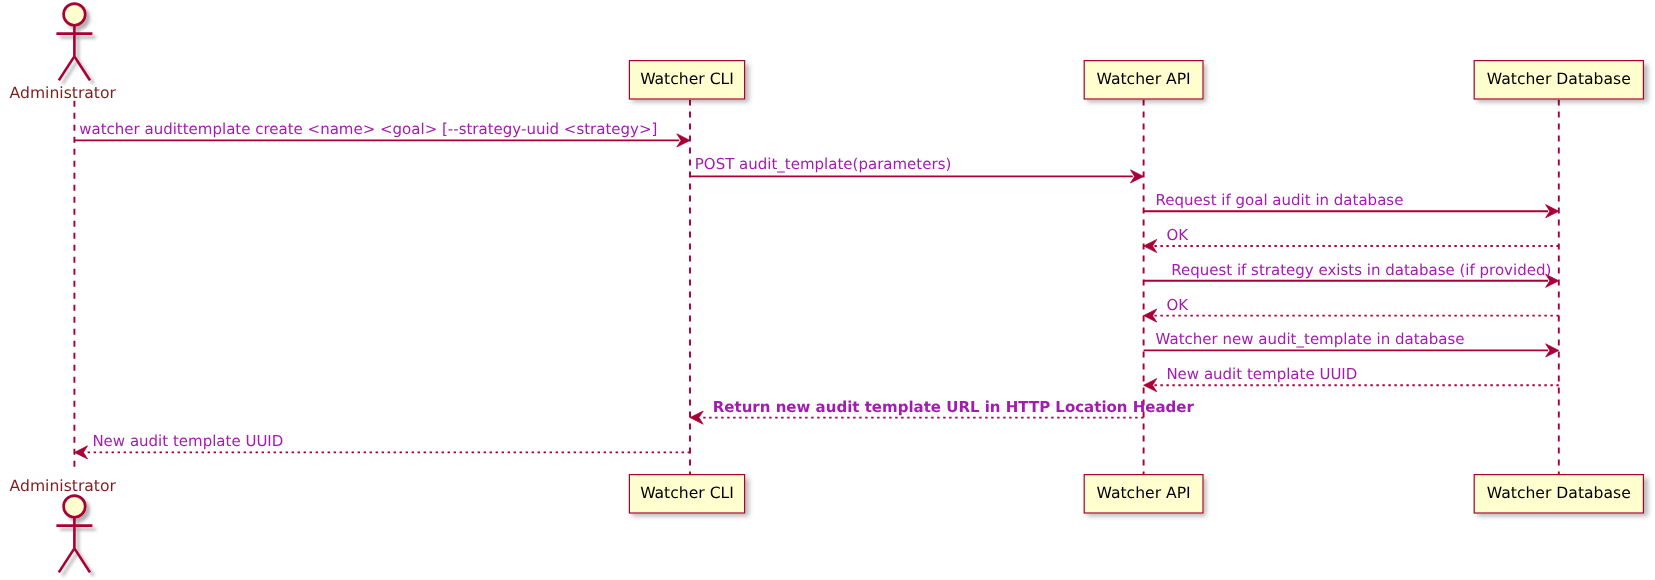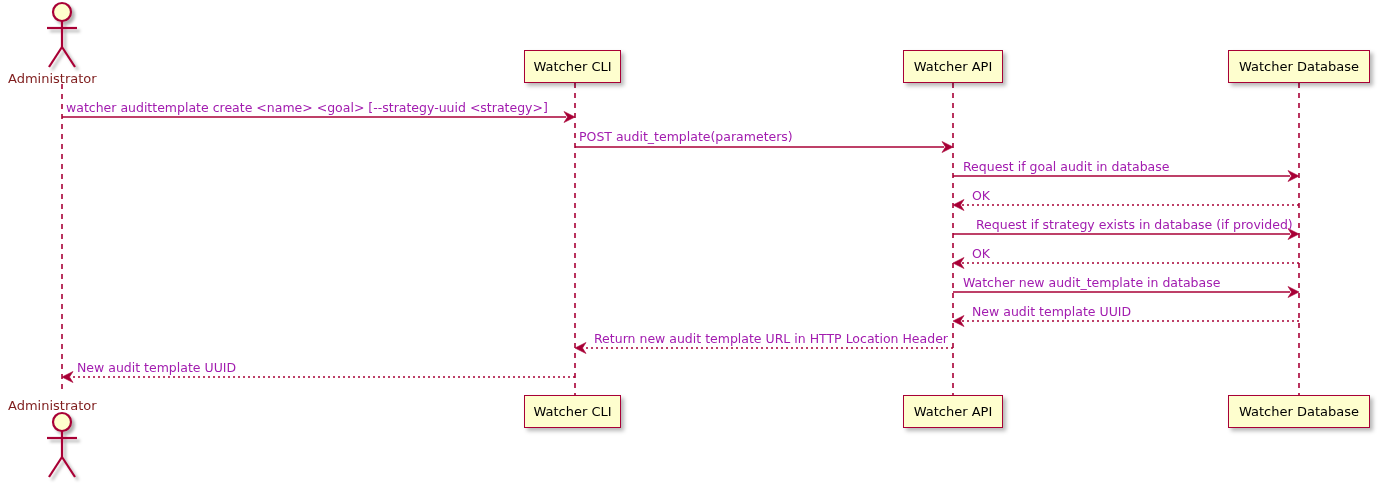--- a/index.html
+++ b/index.html
@@ -155,21 +155,21 @@
     </div>
   <div id="labels-layer">
       <div class="msg-label" style="left: 66px; top: 102px;">watcher audittemplate create &lt;name&gt; &lt;goal&gt; [--strategy-uuid &lt;strategy&gt;]</div>
       <div class="msg-label" style="left: 579px; top: 131px;">POST audit_template(parameters)</div>
       <div class="msg-label" style="left: 963px; top: 161px;">Request if goal audit in database</div>
       <div class="msg-label" style="left: 972px; top: 190px;">OK</div>
       <div class="msg-label" style="left: 976px; top: 219px;">Request if strategy exists in database (if provided)</div>
       <div class="msg-label" style="left: 972px; top: 248px;">OK</div>
       <div class="msg-label" style="left: 963px; top: 277px;">Watcher new audit_template in database</div>
       <div class="msg-label" style="left: 972px; top: 306px;">New audit template UUID</div>
-      <div class="msg-label" style="left: 594px; top: 333px;">Return new audit template URL in HTTP Location Header</div>
+      <div class="msg-label" style="left: 594px; top: 333px; font-weight: bold;">Return new audit template URL in HTTP Location Header</div>
       <div class="msg-label" style="left: 77px; top: 362px;">New audit template UUID</div>
     </div>
   <div id="actor-labels-layer">
       <div class="actor-label" style="left: 8px; top: 72px;">Administrator</div>
       <div class="actor-label" style="left: 8px; top: 399px;">Administrator</div>
     </div>
 
 </div>
 
 </body></html>

